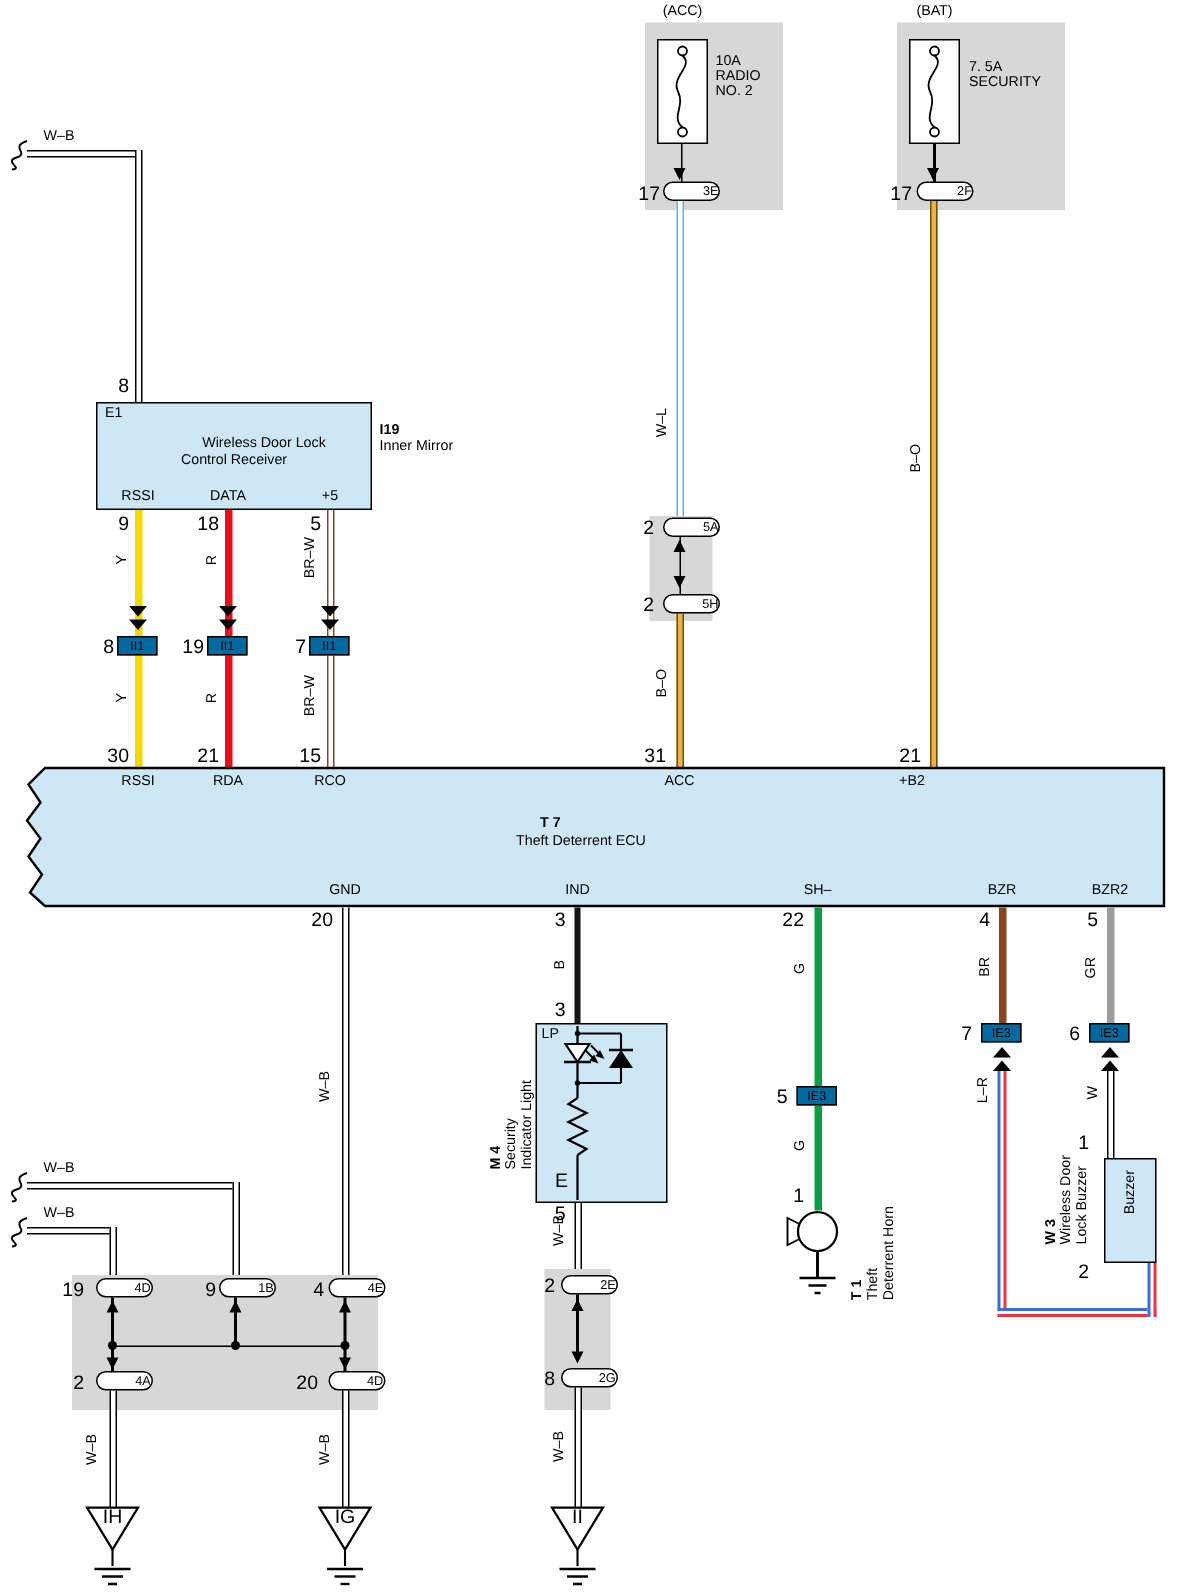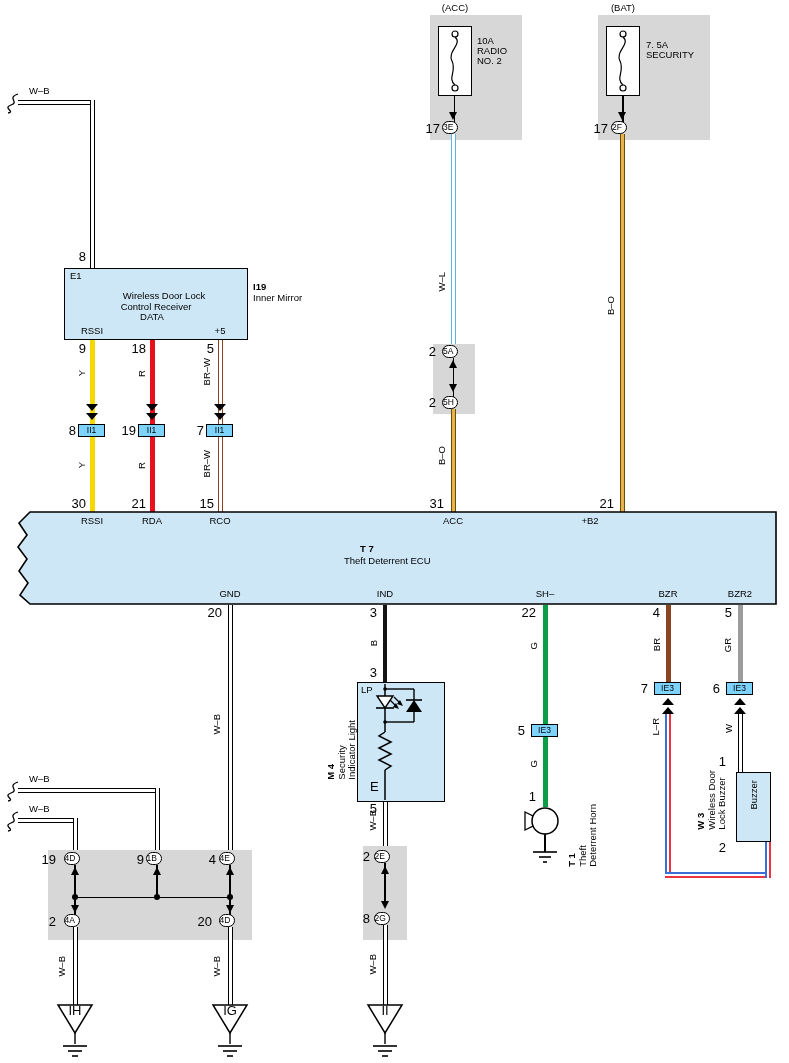--- a/index.html
+++ b/index.html
@@ -8,23 +8,23 @@
   .t{position:absolute;font-size:9.5px;line-height:10px;white-space:nowrap}
   .b{font-weight:bold}
   .c{text-align:center}
   .r{text-align:right}
   .pn{font-size:13px}
   .vt{position:absolute;writing-mode:vertical-rl;transform:rotate(180deg);
       font-size:9.5px;line-height:10.5px;white-space:nowrap}
   .bbox{position:absolute;background:#cde7f6;border:1.5px solid #000;box-sizing:border-box}
   .gbox{position:absolute;background:#d7d7d7}
   .fw{position:absolute;background:#fff;border:1.2px solid #000;box-sizing:border-box}
-  .oval{position:absolute;width:16px;height:13px;border:1.2px solid #000;border-radius:7px;
-        background:#fff;font-size:8.5px;line-height:11px;text-align:left;box-sizing:border-box;z-index:3}
-  .rc{position:absolute;width:27px;height:13px;border:1.2px solid #000;background:#7dd3fc;
+  .oval{position:absolute;width:38px;height:13px;border:1.2px solid #000;border-radius:7px;
+        background:#fff;font-size:8.5px;line-height:11px;text-align:right;box-sizing:border-box;z-index:3}
+  .rc{position:absolute;width:27px;height:13px;border:1.2px solid #000;background:#0369a1;
       font-size:8.5px;line-height:11px;text-align:center;box-sizing:border-box;z-index:3}
   .ln{position:absolute;background:#000}
   .wv{position:absolute;width:5px;box-sizing:border-box;background:#fff;border-left:1.2px solid #000;border-right:1.2px solid #000}
   .wh{position:absolute;height:5px;box-sizing:border-box;background:#fff;border-top:1.2px solid #000;border-bottom:1.2px solid #000}
   .yw{position:absolute;width:5px;background:#f4d800}
   .rw{position:absolute;width:5px;background:#e8101d}
   .bw2{position:absolute;width:5px;box-sizing:border-box;background:#fff;border-left:1.8px solid #8a4520;border-right:1.8px solid #8a4520}
   .bk{position:absolute;width:4px;background:#141414}
   .gw{position:absolute;width:5px;background:#0b9e44}
   .brw{position:absolute;width:5px;background:#8a4520}
@@ -77,26 +77,26 @@
     </svg>
   <div class="t" style="left:646px;top:40px">7. 5A</div>
   <div class="t" style="left:646px;top:50px">SECURITY</div>
   <div class="ln" style="left:622.3px;top:96px;width:1.4px;height:26px"></div>
   <div class="ad" style="left:618px;top:112px"></div>
   <div class="t pn r" style="left:592px;top:124px;width:16px">17</div>
   <div class="oval" style="left:611px;top:121px">2F</div>
 
   <div class="bbox" style="left:64px;top:268px;width:184px;height:72px"></div>
   <div class="t" style="left:70px;top:271px">E1</div>
-  <div class="t c" style="left:64px;top:291px;width:200px">Wireless Door Lock</div>
+  <div class="t c" style="left:76px;top:291px;width:200px">Wireless Door Lock</div>
   <div class="t c" style="left:64px;top:302px;width:184px">Control Receiver</div>
   <div class="t b" style="left:253px;top:282px">I19</div>
   <div class="t" style="left:253px;top:293px">Inner Mirror</div>
   <div class="t c" style="left:72px;top:326px;width:40px">RSSI</div>
-  <div class="t c" style="left:132px;top:312px;width:40px">DATA</div>
+  <div class="t c" style="left:132px;top:326px;width:40px">DATA</div>
   <div class="t c" style="left:200px;top:326px;width:40px">+5</div>
   <div class="t pn r" style="left:70px;top:344px;width:16px">9</div>
   <div class="t pn r" style="left:130px;top:344px;width:16px">18</div>
   <div class="t pn r" style="left:198px;top:344px;width:16px">5</div>
 
   <div class="yw" style="left:89.5px;top:340px;height:85px"></div>
   <div class="rw" style="left:149.5px;top:340px;height:85px"></div>
   <div class="bw2" style="left:217.5px;top:340px;height:85px"></div>
   <div class="vt" style="left:77px;top:370px">Y</div>
   <div class="vt" style="left:137px;top:370px">R</div>
@@ -150,21 +150,21 @@
 
   <svg class="abs" style="left:8px;top:510px" width="772" height="97" viewBox="0 0 772 97">
       <path d="M22,2 L768,2 L768,94 L22,94 L12,85 L20,73 L11,61 L19,49 L10,37 L19,25 L11,13 Z" fill="#cde7f6" stroke="#000" stroke-width="1.6"></path>
     </svg>
   <div class="t b" style="left:360px;top:544px">T 7</div>
   <div class="t" style="left:344px;top:556px">Theft Deterrent ECU</div>
   <div class="t c" style="left:72px;top:516px;width:40px">RSSI</div>
   <div class="t c" style="left:132px;top:516px;width:40px">RDA</div>
   <div class="t c" style="left:200px;top:516px;width:40px">RCO</div>
   <div class="t c" style="left:433px;top:516px;width:40px">ACC</div>
-  <div class="t c" style="left:570px;top:516px;width:40px">+B2</div>
+  <div class="t c" style="left:588px;top:516px;width:40px">+B2</div>
   <div class="t c" style="left:210px;top:589px;width:40px">GND</div>
   <div class="t c" style="left:365px;top:589px;width:40px">IND</div>
   <div class="t c" style="left:525px;top:589px;width:40px">SH–</div>
   <div class="t c" style="left:648px;top:589px;width:40px">BZR</div>
   <div class="t c" style="left:720px;top:589px;width:40px">BZR2</div>
   <div class="t pn r" style="left:206px;top:608px;width:16px">20</div>
   <div class="t pn r" style="left:361px;top:608px;width:16px">3</div>
   <div class="t pn r" style="left:520px;top:608px;width:16px">22</div>
   <div class="t pn r" style="left:644px;top:608px;width:16px">4</div>
   <div class="t pn r" style="left:716px;top:608px;width:16px">5</div>

